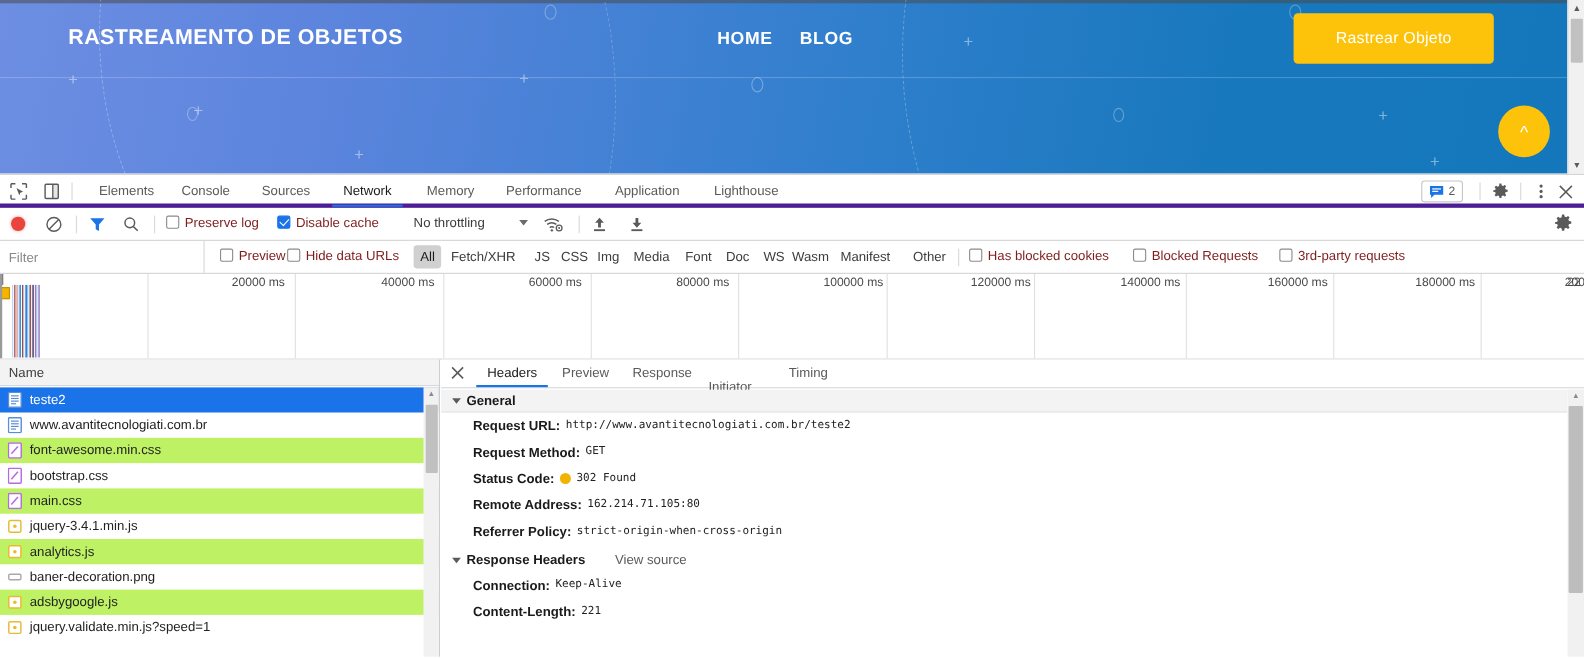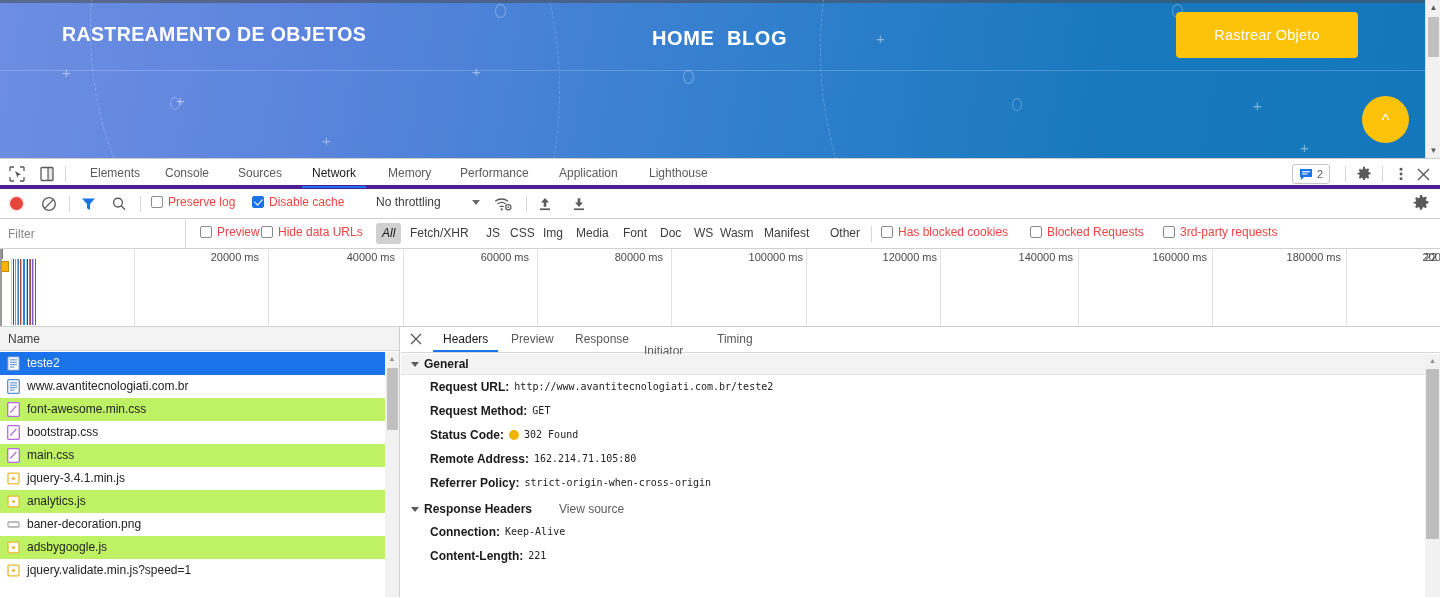--- a/index.html
+++ b/index.html
@@ -24,21 +24,21 @@
   .plus { color:rgba(255,255,255,.45); font-size:15px; line-height:1; font-weight:400; }
   .hline { position:absolute; height:1px; background:rgba(255,255,255,.20); left:0; right:0; }
   .arc { position:absolute; border:1.5px dashed rgba(255,255,255,.32); border-radius:50%; }
 
   #nav { position:absolute; left:0; top:0; width:1425px; height:70px; }
   #brand {
     position:absolute; left:62px; top:23px;
     font-size:19.5px; font-weight:bold; color:#fff; letter-spacing:.4px;
   }
   .navlink {
-    position:absolute; top:27px; font-size:20px; font-weight:bold;
+    position:absolute; top:27px; font-size:16px; font-weight:bold;
     color:#fff; letter-spacing:.6px; text-decoration:none;
   }
   #nav-home { left:652px; }
   #nav-blog { left:727px; }
   #cta {
     position:absolute; left:1176px; top:12px; width:182px; height:46px;
     background:#fdc30b; border:none; border-radius:4px;
     color:#fff; font-size:14.5px; font-family:"Liberation Sans", sans-serif;
     cursor:pointer; letter-spacing:.2px;
   }
@@ -84,21 +84,21 @@
   #rec-dot { width:13px; height:13px; border-radius:50%; background:#e8453c; margin:1px; box-shadow:0 0 3px rgba(232,69,60,.55); }
   #clear-btn { position:absolute; left:41px; top:7px; width:16px; height:16px; cursor:pointer; }
   #tb-sep1 { position:absolute; left:69px; top:7px; width:1px; height:16px; background:#d8d8d8; }
   #filter-btn { position:absolute; left:80px; top:7px; width:17px; height:16px; cursor:pointer; }
   #search-btn { position:absolute; left:111px; top:7px; width:17px; height:16px; cursor:pointer; }
   #tb-sep2 { position:absolute; left:140px; top:7px; width:1px; height:16px; background:#d8d8d8; }
   .tb-check { position:absolute; top:6px; display:flex; align-items:center; gap:5px; cursor:pointer; }
   .tb-check .bx { width:12px; height:12px; border:1px solid #8a8a8a; border-radius:2px; background:#fff; }
   .tb-check .bx.on { background:#1a73e8; border-color:#1a73e8; position:relative; }
   .tb-check .bx.on:after { content:""; position:absolute; left:3px; top:0px; width:4px; height:7px; border:solid #fff; border-width:0 1.6px 1.6px 0; transform:rotate(42deg); }
-  .tb-check span { font-size:12px; color:#ef4444; }
+  .tb-check span { font-size:12px; color:#7f1d1d; }
   #chk-preserve { left:151px; }
   #chk-cache { left:252px; }
   #throttle { position:absolute; left:376px; top:6px; font-size:12px; color:#3c3c3c; cursor:pointer; }
   #throttle-caret { position:absolute; left:472px; top:11px; width:0; height:0; border-left:4px solid transparent; border-right:4px solid transparent; border-top:5px solid #6b6b6b; cursor:pointer; }
   #wifi-btn { position:absolute; left:494px; top:7px; cursor:pointer; }
   #tb-sep3 { position:absolute; left:526px; top:7px; width:1px; height:16px; background:#d8d8d8; }
   #up-btn { position:absolute; left:537px; top:7px; cursor:pointer; }
   #down-btn { position:absolute; left:571px; top:7px; cursor:pointer; }
   #net-settings { position:absolute; right:10px; top:5px; cursor:pointer; }
 
@@ -110,21 +110,21 @@
     padding:0 8px; font-size:12px; color:#3c3c3c;
     font-family:"Liberation Sans", sans-serif; background:transparent;
   }
   #filter-input::placeholder { color:#888; }
   #chk-invert { left:200px; }
   #chk-hide { left:261px; }
   .type-chip {
     position:absolute; top:4px; height:21px; line-height:21px; padding:0 6px;
     font-size:12px; color:#3c3c3c; border-radius:3px; cursor:pointer; white-space:nowrap;
   }
-  .type-chip.active { background:#d0d0d0; color:#1a1a1a;font-style:italic; }
+  .type-chip.active { background:#d0d0d0; color:#1a1a1a; }
   #tb-sep4 { position:absolute; left:871px; top:7px; width:1px; height:16px; background:#d8d8d8; }
   #chk-cookies { left:881px; }
   #chk-blocked { left:1030px; }
   #chk-3rd { left:1163px; }
 
   
   #overview { position:relative; height:78px; border-bottom:1px solid #d0d0d0; background:#fff; overflow:hidden; }
   #ov-grid { position:absolute; left:0; top:0; right:0; bottom:0; }
   .ov-div { position:absolute; top:0; bottom:0; width:1px; background:#e0e0e0; }
   .ov-label { position:absolute; top:2px; font-size:11px; color:#4a4a4a; transform:translateX(-100%); padding-right:3px; white-space:nowrap; }

